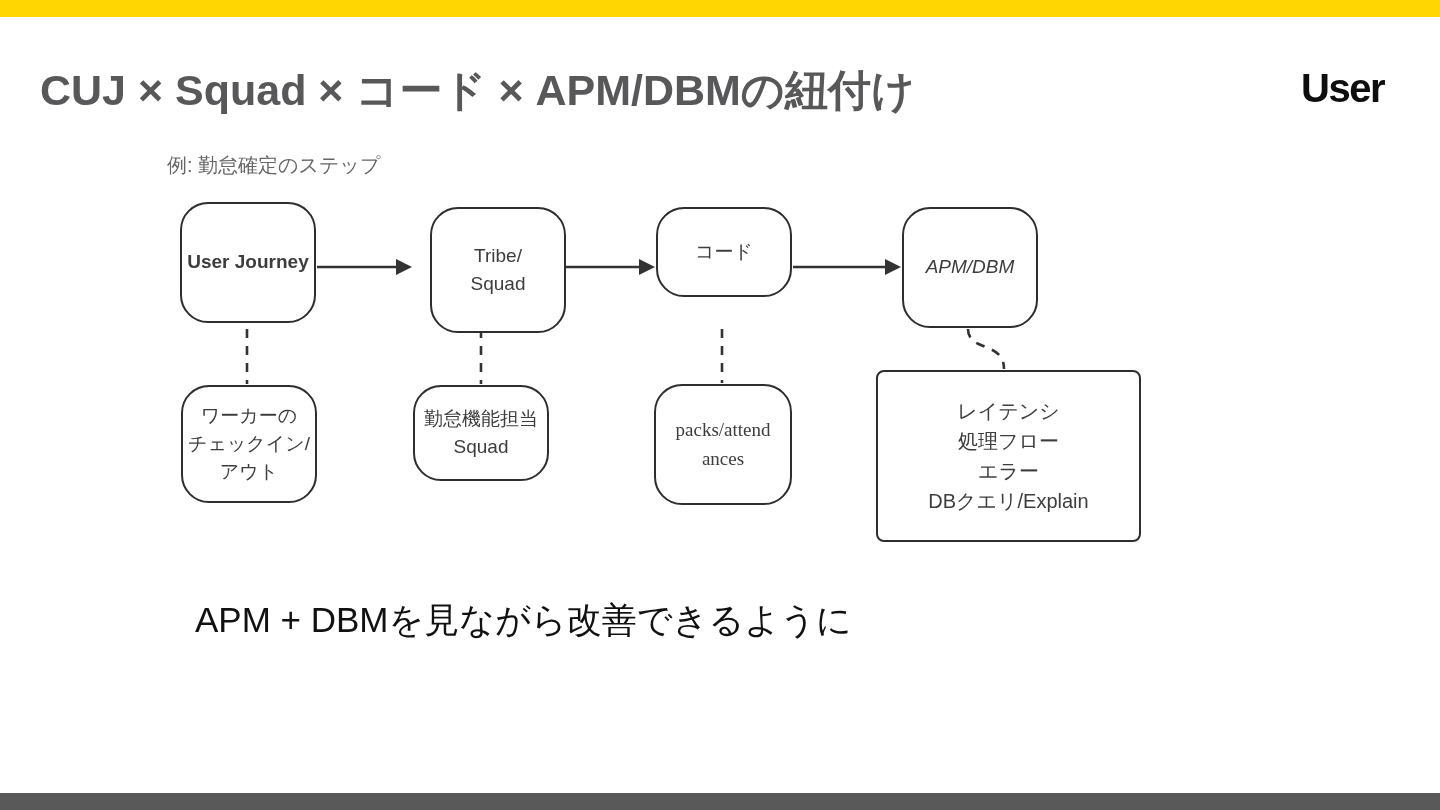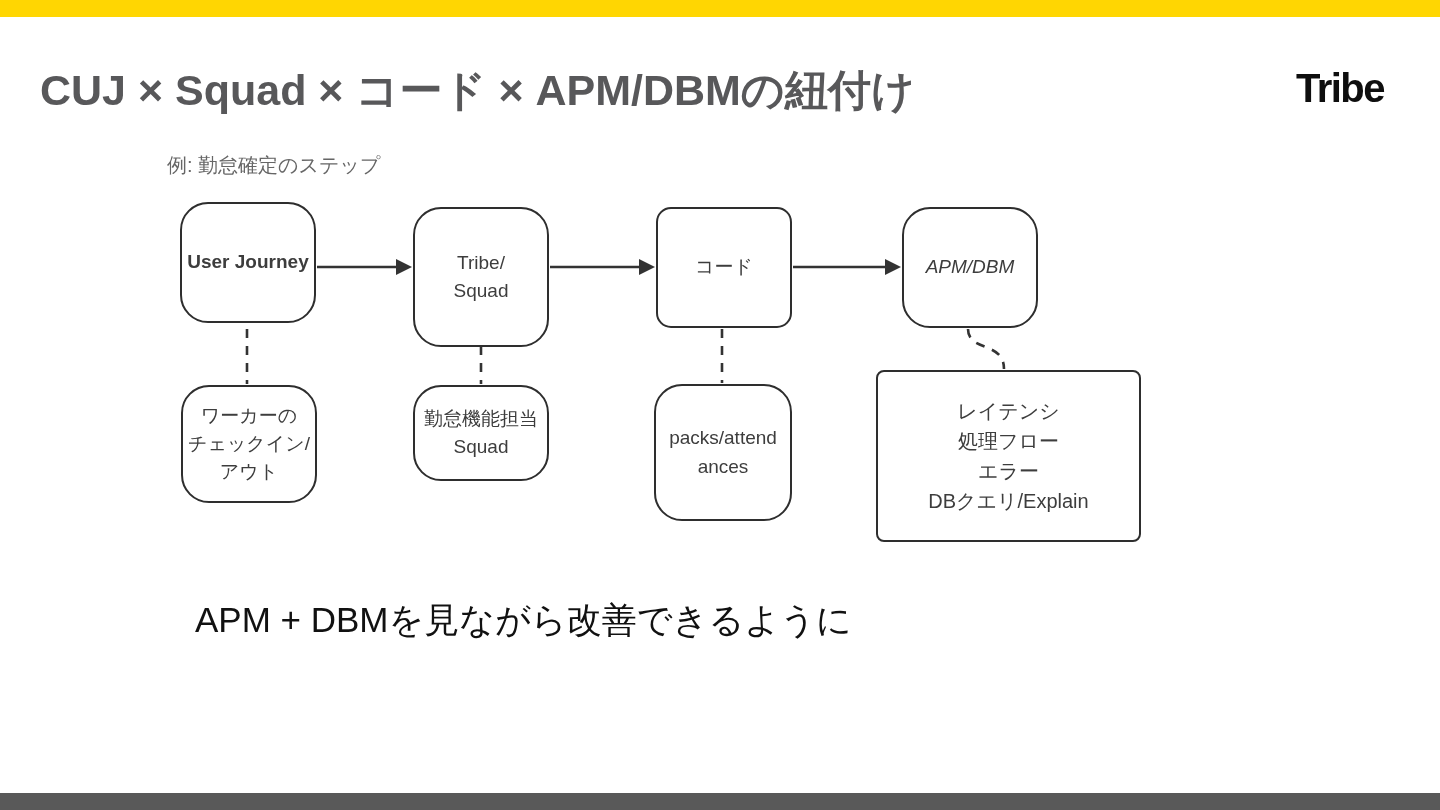--- a/index.html
+++ b/index.html
@@ -45,26 +45,26 @@
     background: #ffffff;
     display: flex; align-items: center; justify-content: center;
     text-align: center;
     color: #3d3d3d;
     font-size: 19px;
     line-height: 1.48;
     white-space: pre-line;
     z-index: 2;
   }
   #node-1 { left: 180px; top: 202px; width: 136px; height: 121px; font-weight: bold; }
-  #node-2 { left: 413px; top: 207px; width: 136px; height: 140px; }
-  #node-3 { left: 656px; top: 207px; width: 136px; height: 121px; border-radius: 15px; }
+  #node-2 { left: 430px; top: 207px; width: 136px; height: 126px; }
+  #node-3 { left: 656px; top: 207px; width: 136px; height: 90px; }
   #node-4 { left: 902px; top: 207px; width: 136px; height: 121px; font-style: italic; }
   #node-5 { left: 181px; top: 385px; width: 136px; height: 118px; }
   #node-6 { left: 413px; top: 385px; width: 136px; height: 96px; }
-  #node-7 { left: 654px; top: 384px; width: 138px; height: 137px; }
+  #node-7 { left: 654px; top: 384px; width: 138px; height: 121px; font-family: Liberation Serif, serif; }
   #node-8 { left: 876px; top: 370px; width: 265px; height: 172px; border-radius: 8px; font-size: 20px; line-height: 1.5; }
   .overlay {
     position: absolute; left: 0; top: 0;
     width: 1440px; height: 810px;
     z-index: 1;
     pointer-events: none;
   }
   .statement {
     position: absolute; left: 195px; top: 598px;
     color: #111111;
@@ -75,21 +75,21 @@
     line-height: 44px;
     white-space: nowrap;
   }
 </style>
 </head>
 <body>
 
 <div class="top-bar"></div>
 
 <h1 class="slide-title">CUJ × Squad × コード × APM/DBMの紐付け</h1>
-<div class="logo">Tribe</div>
+<div class="logo">User</div>
 
 <div class="diagram-caption">例: 勤怠確定のステップ</div>
 
 <div class="node" id="node-1">User Journey</div>
 <div class="node" id="node-2">Tribe/
 Squad</div>
 <div class="node" id="node-3">コード</div>
 <div class="node" id="node-4">APM/DBM</div>
 <div class="node" id="node-5">ワーカーの
 チェックイン/

